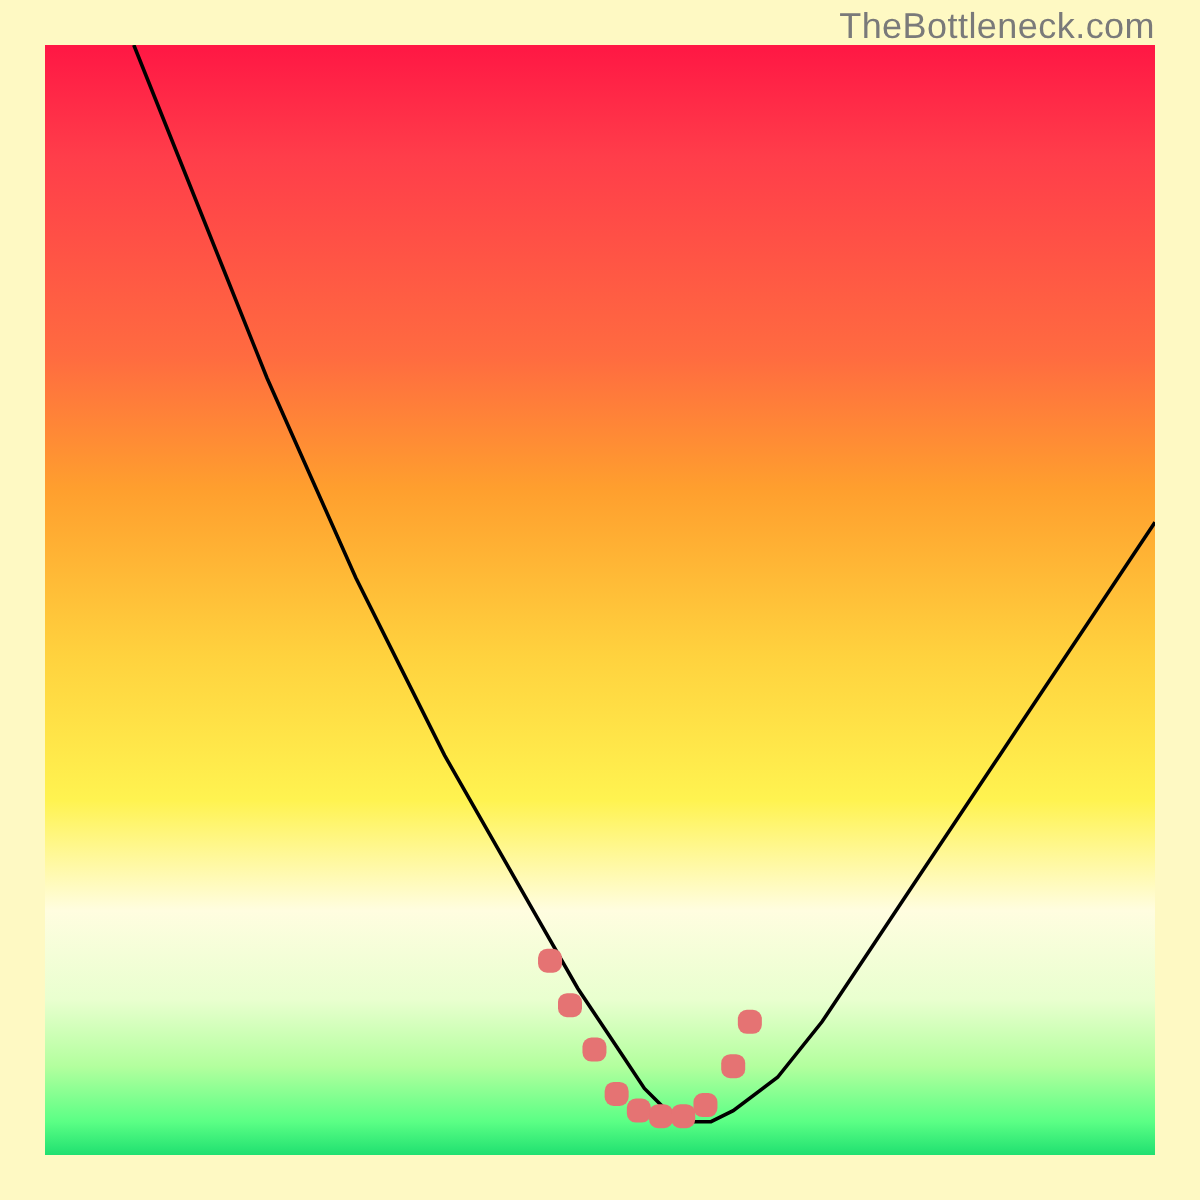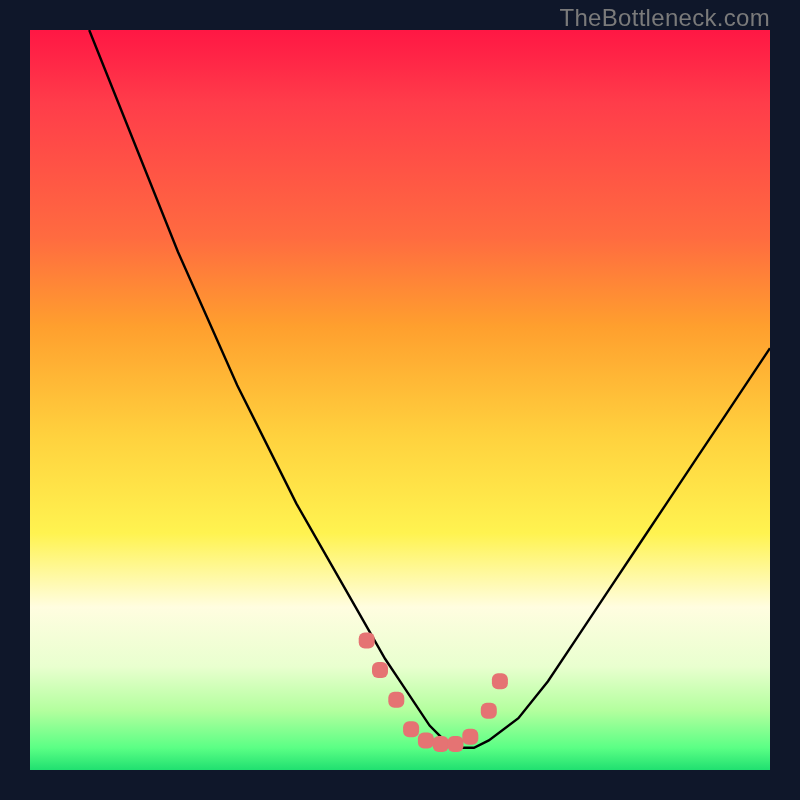--- a/index.html
+++ b/index.html
@@ -10,21 +10,21 @@
     overflow: hidden;
     background: #000;
     font-family: Arial, Helvetica, sans-serif;
   }
   .frame {
     position: absolute;
     top: 0;
     left: 0;
     width: 800px;
     height: 800px;
-    background: #0f172a;
+    background: #fef9c3;
   }
   .plot {
     position: absolute;
     top: 30px;
     left: 30px;
     width: 740px;
     height: 740px;
     
     background: linear-gradient(
       to bottom,

